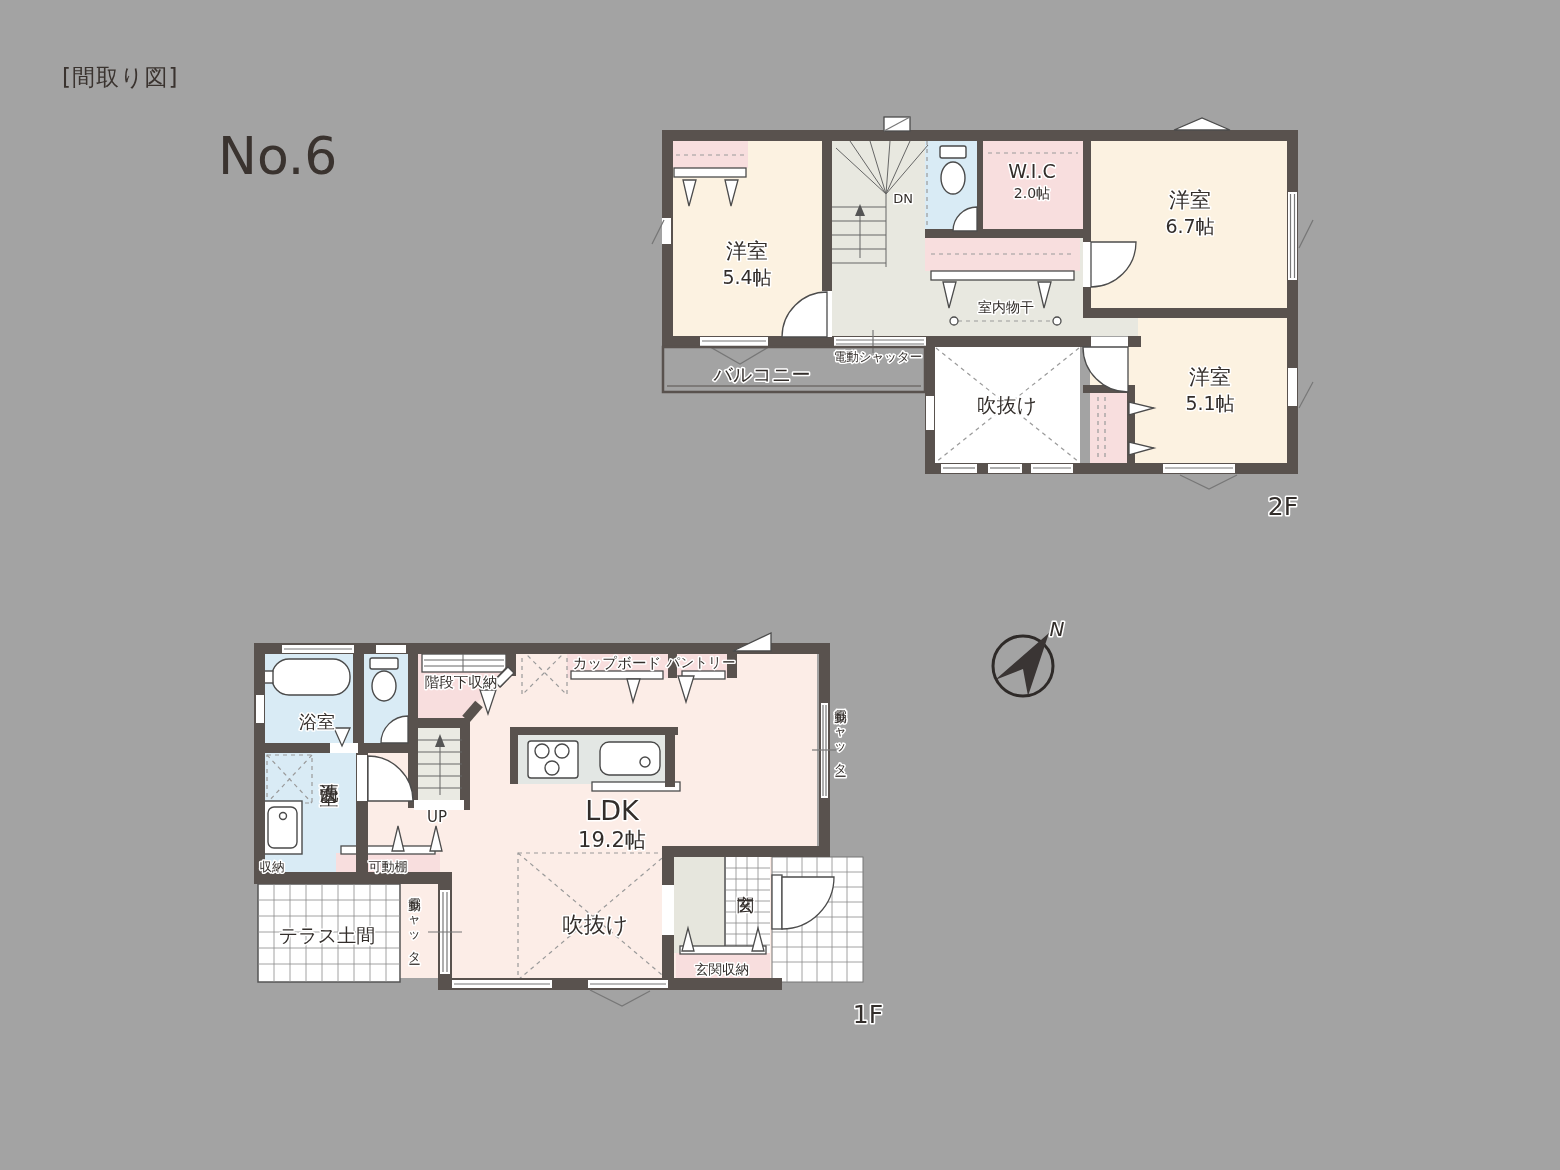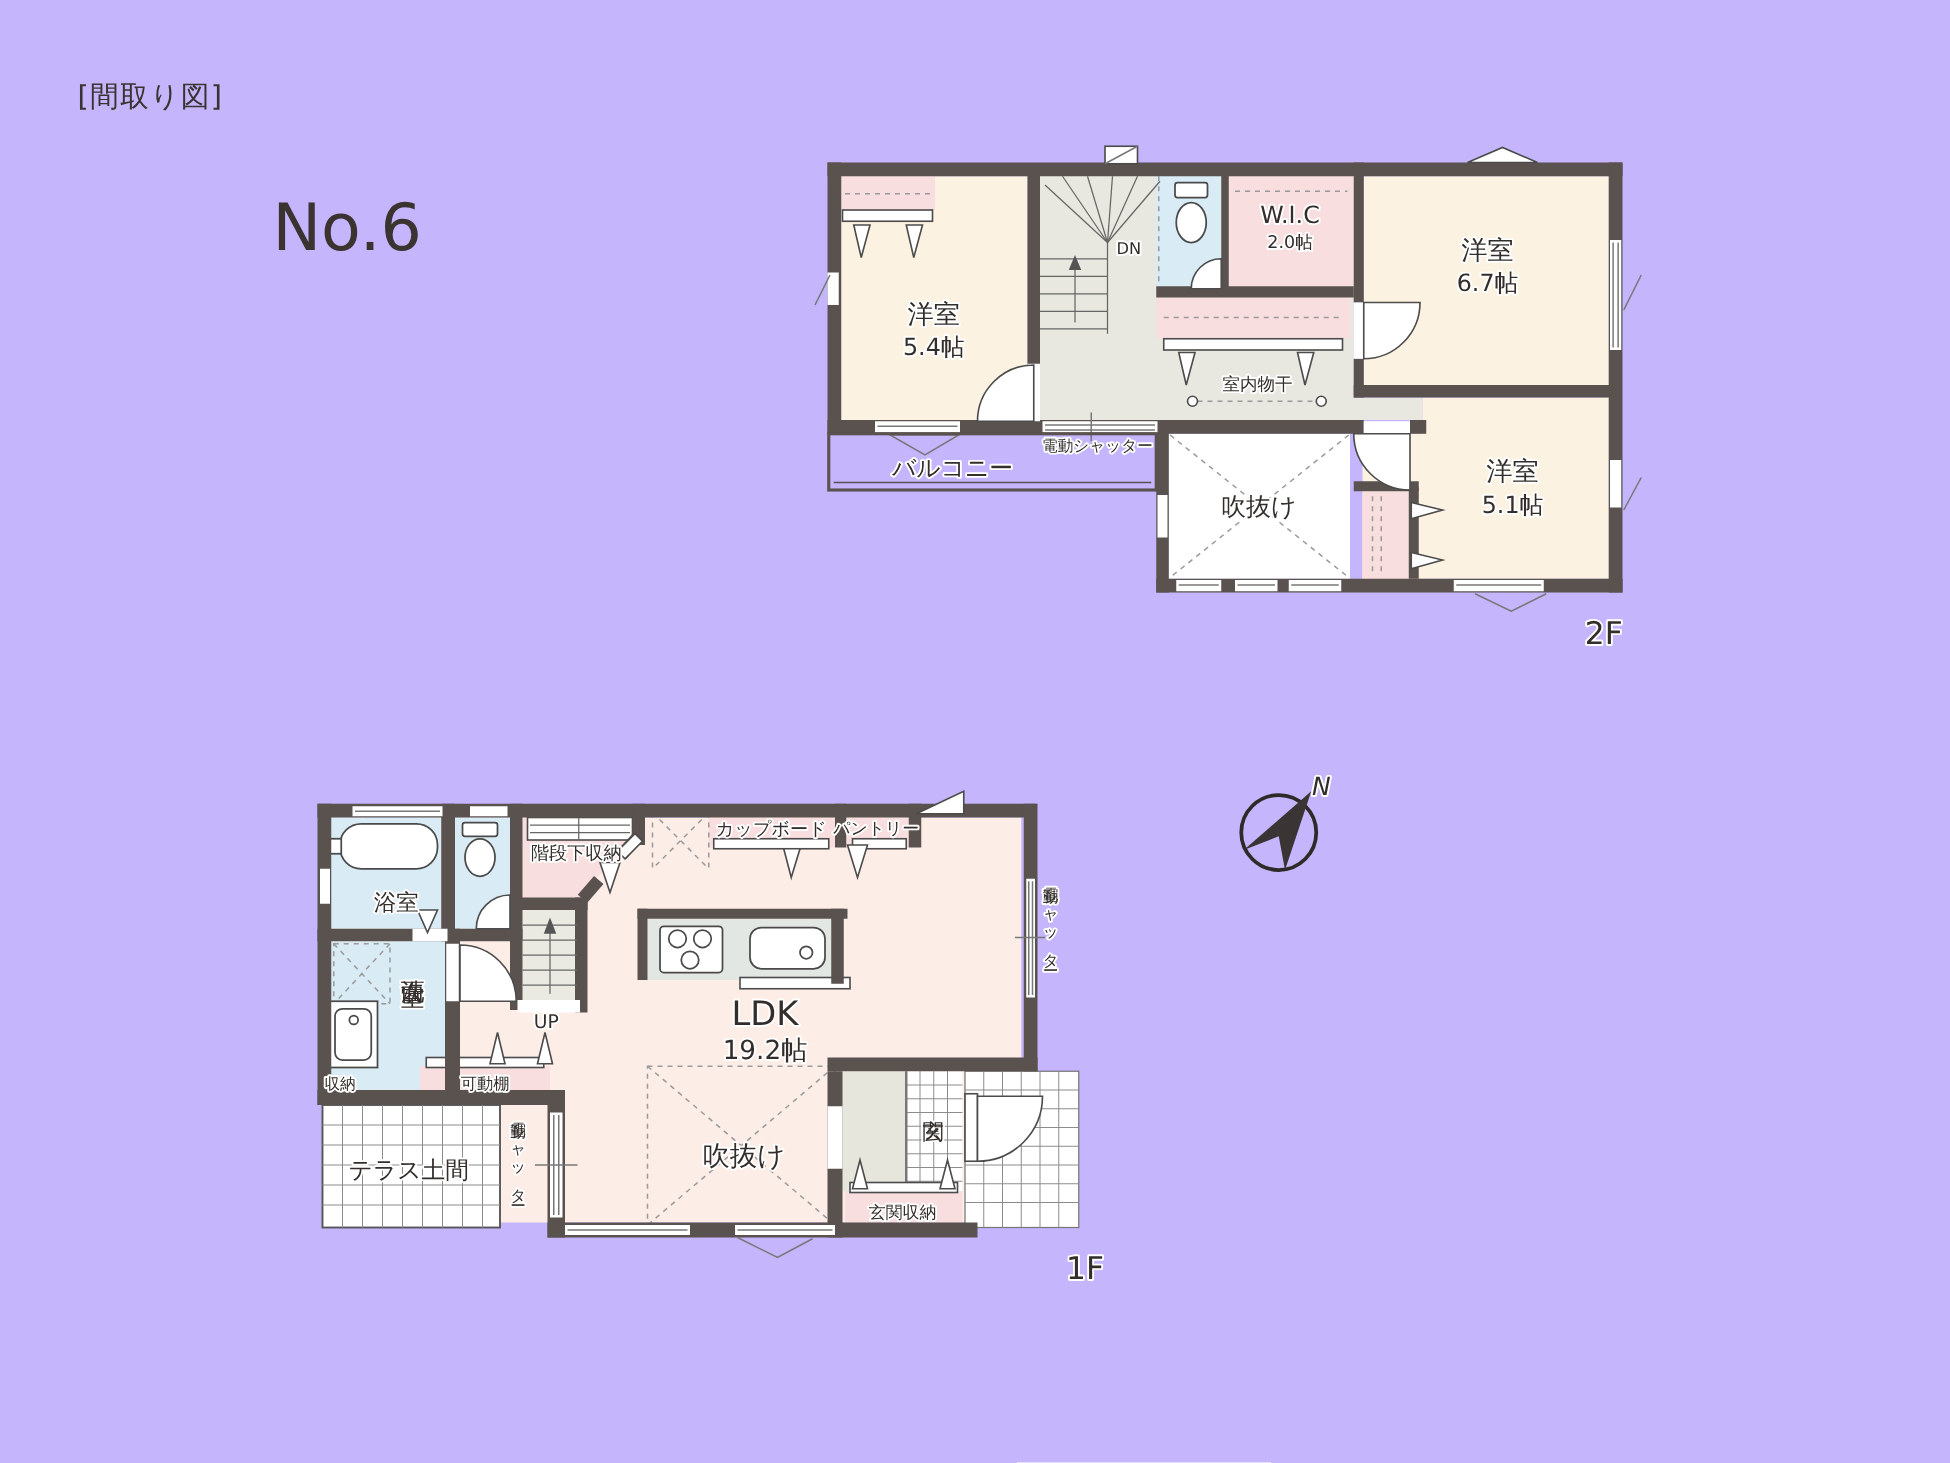--- a/index.html
+++ b/index.html
@@ -1,19 +1,19 @@
 <!DOCTYPE html>
 <html><head>
 <meta charset="utf-8">
 <style>
   html,body{margin:0;padding:0;background:#fff;}
-  .canvas{position:relative;width:1560px;height:1170px;background:#c4b5fd;overflow:hidden;
+  .canvas{position:relative;width:1560px;height:1170px;background:#a3a3a3;overflow:hidden;
           font-family:"DejaVu Sans",sans-serif;color:#332E2B;}
   .title{position:absolute;left:62px;top:62px;font-size:23px;letter-spacing:1px;color:#3A332F;}
-  .plan-no{position:absolute;left:218px;top:126px;font-size:52px;color:#3A332F;margin-top:27px;}
+  .plan-no{position:absolute;left:218px;top:126px;font-size:52px;color:#3A332F;}
   svg{position:absolute;left:0;top:0;}
   .wall{fill:#59524E;}
   .t{font-family:"DejaVu Sans",sans-serif;fill:#332E2B;paint-order:stroke;stroke:#ffffff;
      stroke-width:3px;stroke-linejoin:round;text-anchor:middle;}
   .tv{writing-mode:vertical-rl;text-orientation:upright;text-anchor:start;letter-spacing:2px;}
   .thin{fill:#ffffff;stroke:#4C4C4C;stroke-width:1.3;}
   .door{fill:#ffffff;stroke:#4C4C4C;stroke-width:1.3;}
   .icon{fill:#ffffff;stroke:#4A4A4A;stroke-width:1.4;}
   .dash{stroke:#9A9A9A;stroke-width:1.2;stroke-dasharray:4 4;fill:none;}
   .grid{stroke:#8C8C8C;stroke-width:0.8;}

